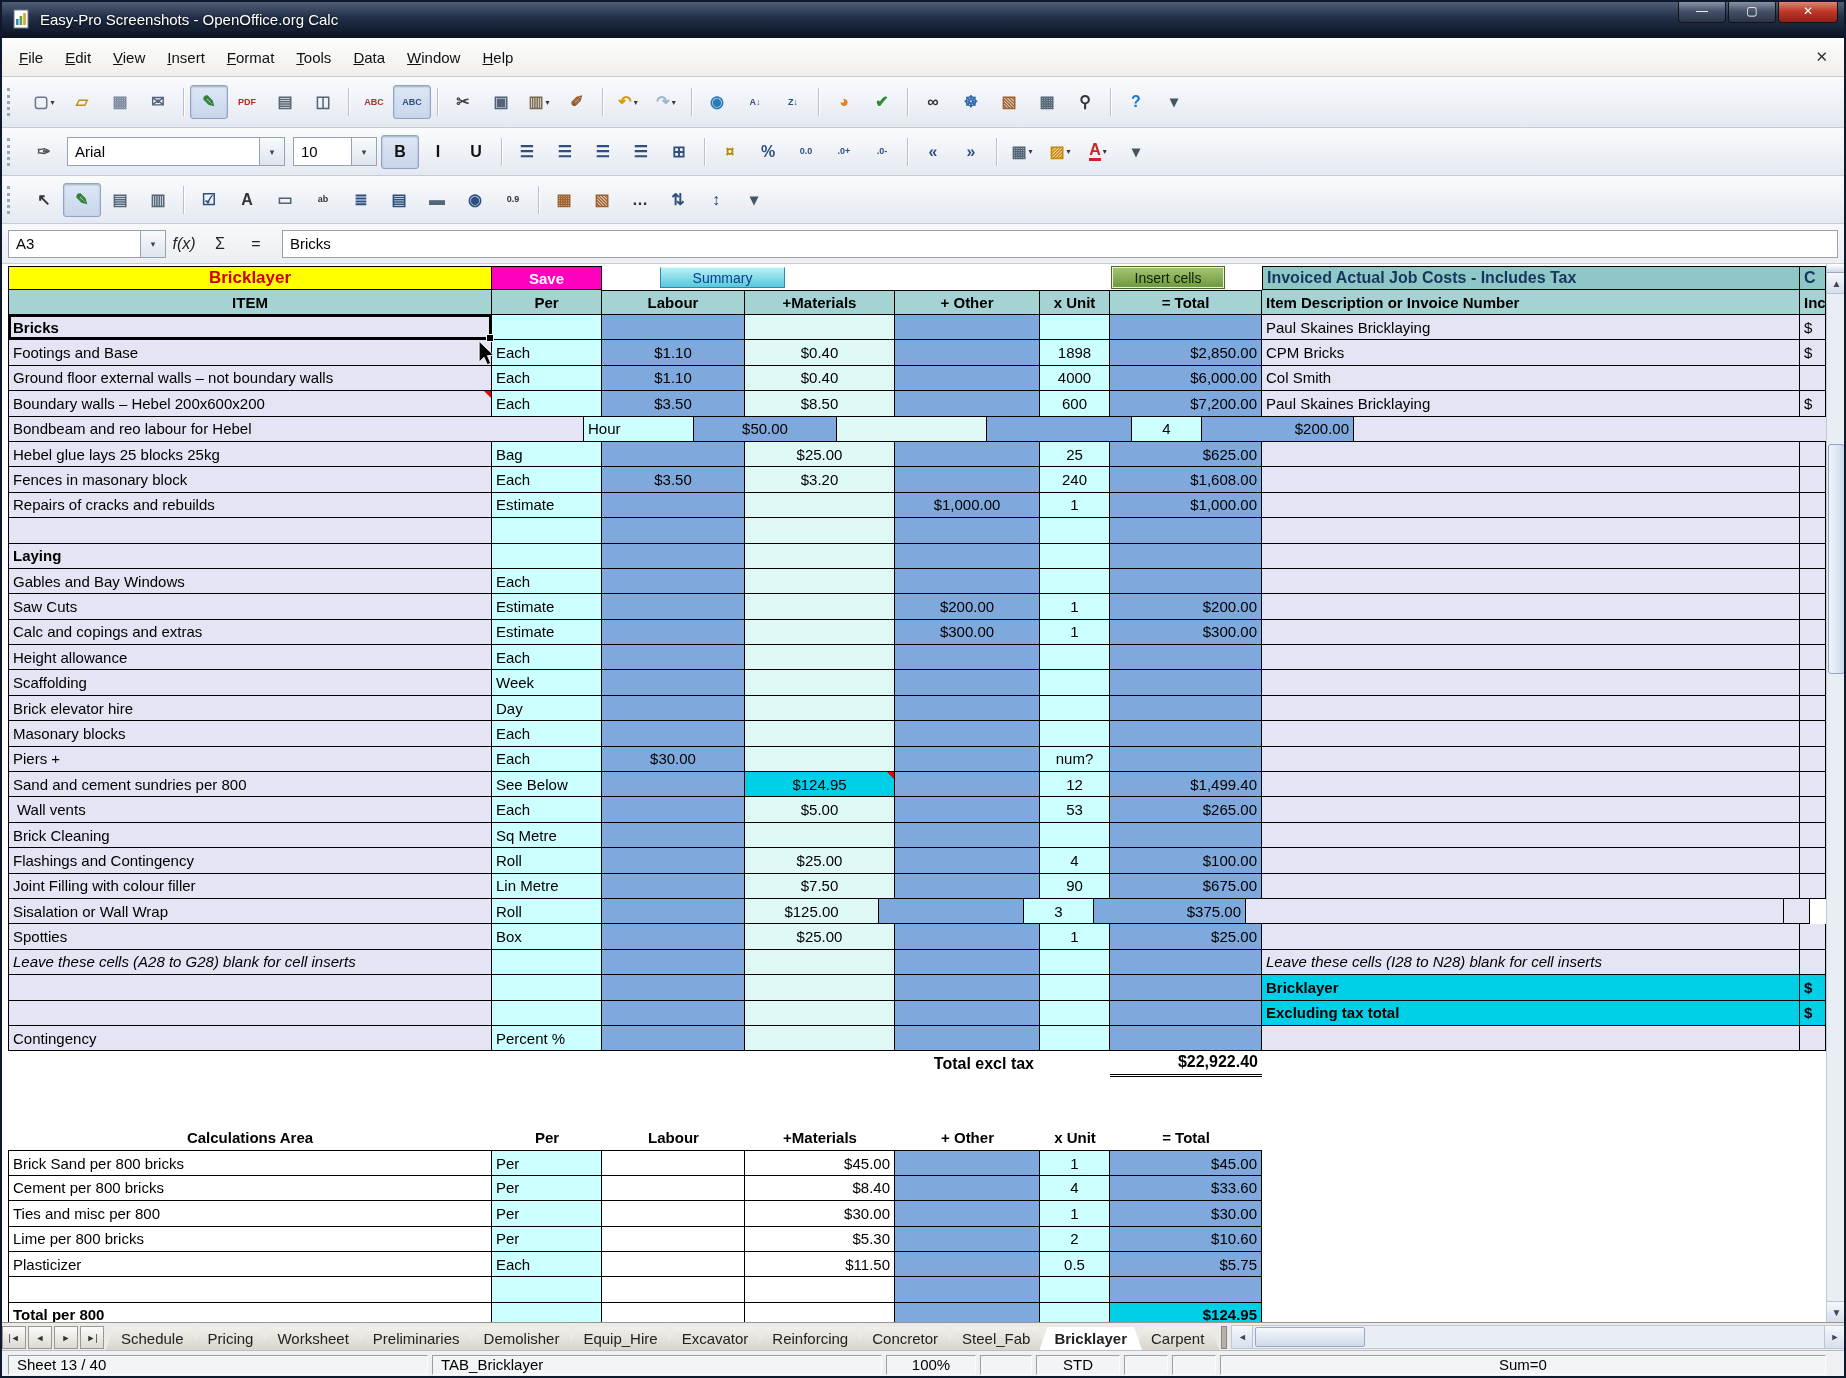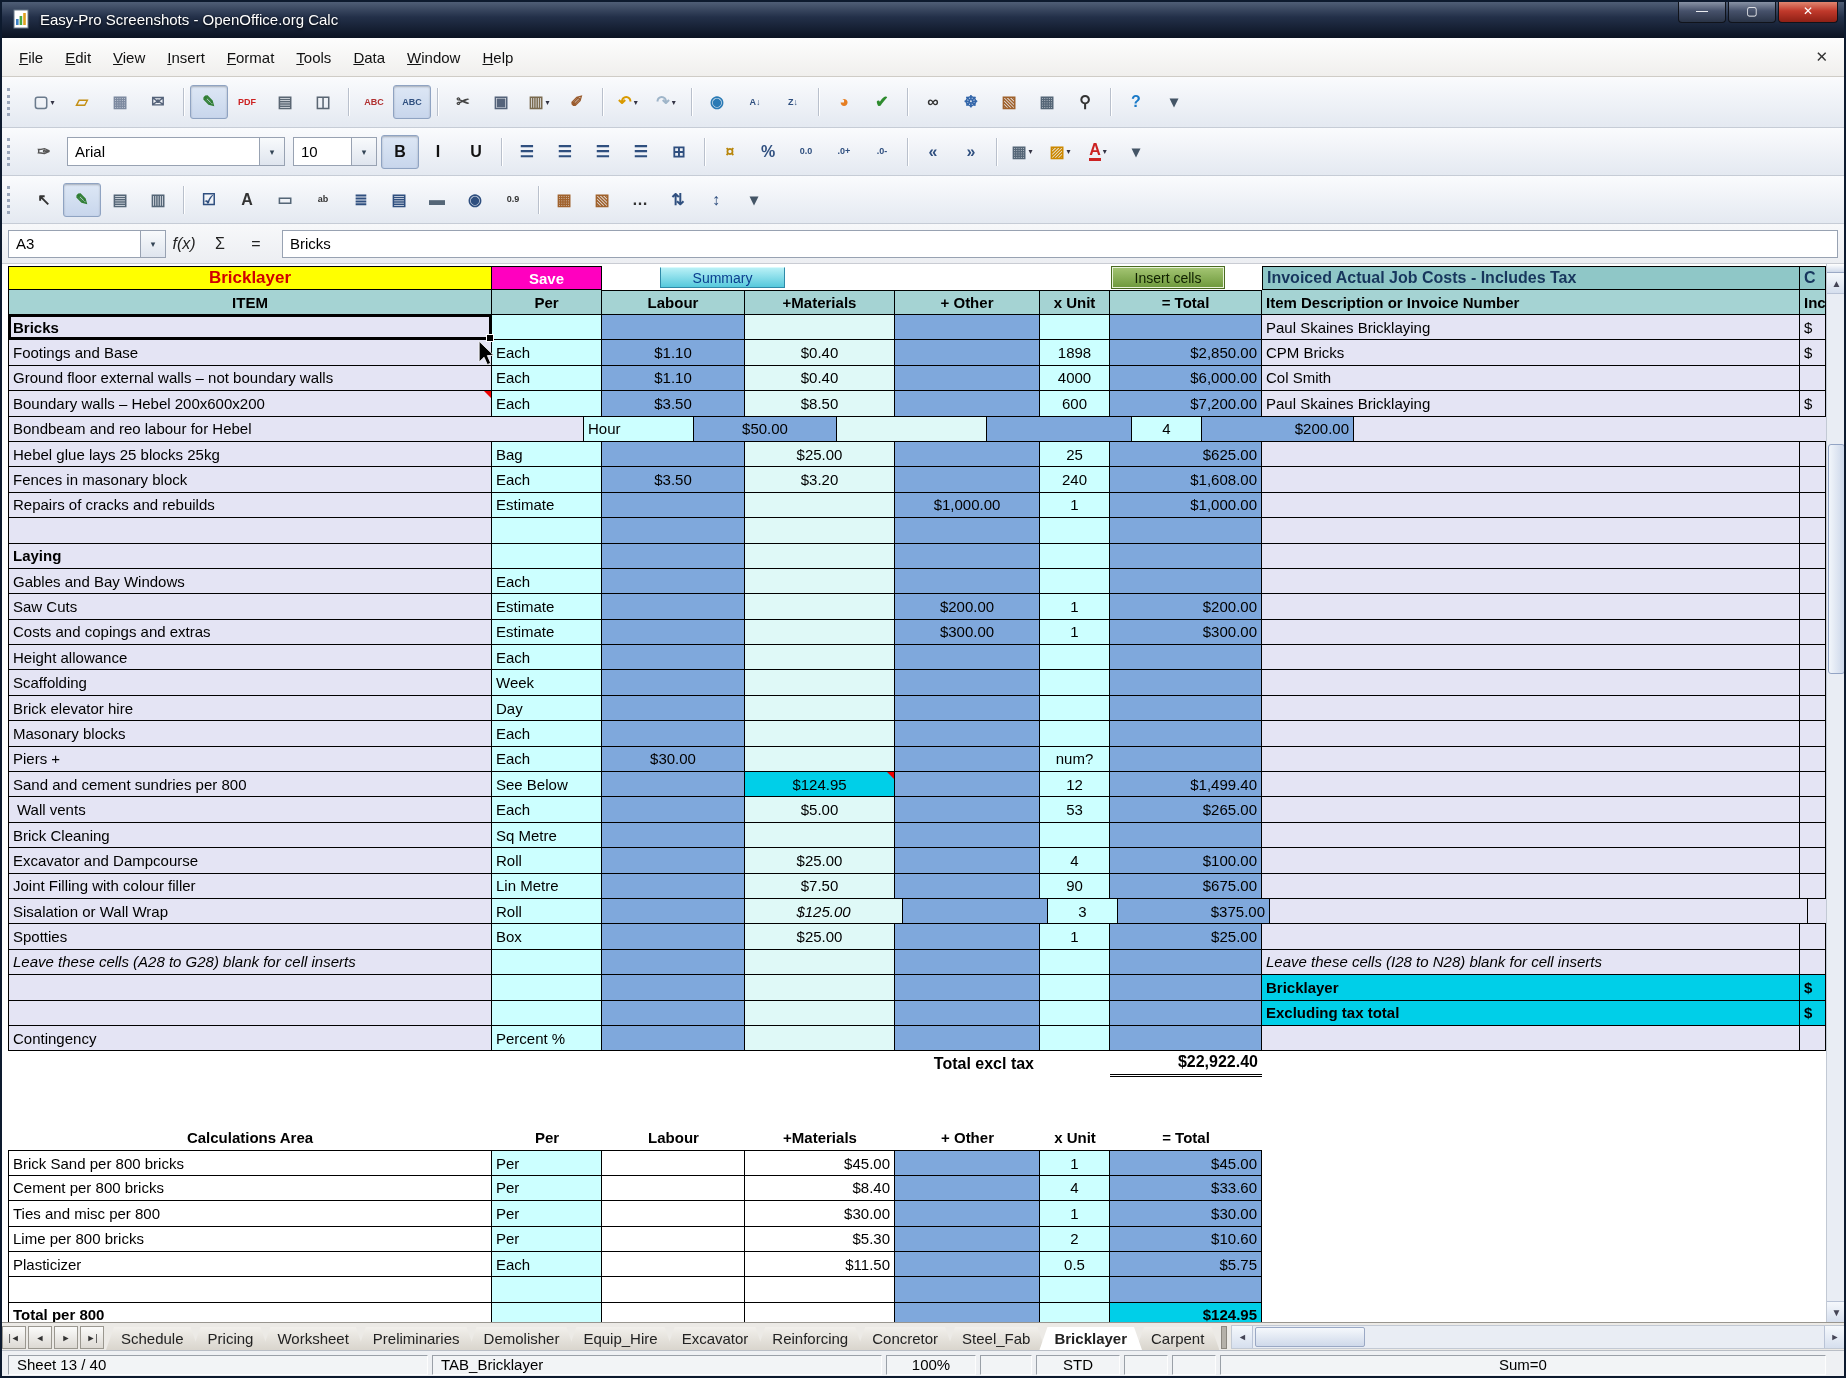--- a/index.html
+++ b/index.html
@@ -578,21 +578,21 @@
         <div class="c cyanc left" style="width: 110px;">Estimate</div>
         <div class="c bluec ctr" style="width: 143px;"></div>
         <div class="c palec ctr" style="width: 150px;"></div>
         <div class="c bluec ctr" style="width: 145px;">$200.00</div>
         <div class="c cyanc ctr" style="width: 70px;">1</div>
         <div class="c bluec rt" style="width: 152px;">$200.00</div>
         <div class="c lav left" style="width: 538px;"></div>
         <div class="c lav left" style="width: 26px;"></div>
       </div>
       <div class="row r">
-        <div class="c lav left bl" style="width: 484px;">Costs and copings and extras</div>
+        <div class="c lav left bl" style="width: 484px;">Calc and copings and extras</div>
         <div class="c cyanc left" style="width: 110px;">Estimate</div>
         <div class="c bluec ctr" style="width: 143px;"></div>
         <div class="c palec ctr" style="width: 150px;"></div>
         <div class="c bluec ctr" style="width: 145px;">$300.00</div>
         <div class="c cyanc ctr" style="width: 70px;">1</div>
         <div class="c bluec rt" style="width: 152px;">$300.00</div>
         <div class="c lav left" style="width: 538px;"></div>
         <div class="c lav left" style="width: 26px;"></div>
       </div>
       <div class="row r">
@@ -677,21 +677,21 @@
         <div class="c cyanc left" style="width: 110px;">Sq Metre</div>
         <div class="c bluec ctr" style="width: 143px;"></div>
         <div class="c palec ctr" style="width: 150px;"></div>
         <div class="c bluec ctr" style="width: 145px;"></div>
         <div class="c cyanc ctr" style="width: 70px;"></div>
         <div class="c bluec rt" style="width: 152px;"></div>
         <div class="c lav left" style="width: 538px;"></div>
         <div class="c lav left" style="width: 26px;"></div>
       </div>
       <div class="row r">
-        <div class="c lav left bl" style="width: 484px;">Excavator and Dampcourse</div>
+        <div class="c lav left bl" style="width: 484px;">Flashings and Contingency</div>
         <div class="c cyanc left" style="width: 110px;">Roll</div>
         <div class="c bluec ctr" style="width: 143px;"></div>
         <div class="c palec ctr" style="width: 150px;">$25.00</div>
         <div class="c bluec ctr" style="width: 145px;"></div>
         <div class="c cyanc ctr" style="width: 70px;">4</div>
         <div class="c bluec rt" style="width: 152px;">$100.00</div>
         <div class="c lav left" style="width: 538px;"></div>
         <div class="c lav left" style="width: 26px;"></div>
       </div>
       <div class="row r">
@@ -702,21 +702,21 @@
         <div class="c bluec ctr" style="width: 145px;"></div>
         <div class="c cyanc ctr" style="width: 70px;">90</div>
         <div class="c bluec rt" style="width: 152px;">$675.00</div>
         <div class="c lav left" style="width: 538px;"></div>
         <div class="c lav left" style="width: 26px;"></div>
       </div>
       <div class="row r">
         <div class="c lav left bl" style="width: 484px;">Sisalation or Wall Wrap</div>
         <div class="c cyanc left" style="width: 110px;">Roll</div>
         <div class="c bluec ctr" style="width: 143px;"></div>
-        <div class="c palec ctr" style="width: 158px; font-style: italic;">$125.00</div>
+        <div class="c palec ctr" style="width: 134px;">$125.00</div>
         <div class="c bluec ctr" style="width: 145px;"></div>
         <div class="c cyanc ctr" style="width: 70px;">3</div>
         <div class="c bluec rt" style="width: 152px;">$375.00</div>
         <div class="c lav left" style="width: 538px;"></div>
         <div class="c lav left" style="width: 26px;"></div>
       </div>
       <div class="row r">
         <div class="c lav left bl" style="width: 484px;">Spotties</div>
         <div class="c cyanc left" style="width: 110px;">Box</div>
         <div class="c bluec ctr" style="width: 143px;"></div>

